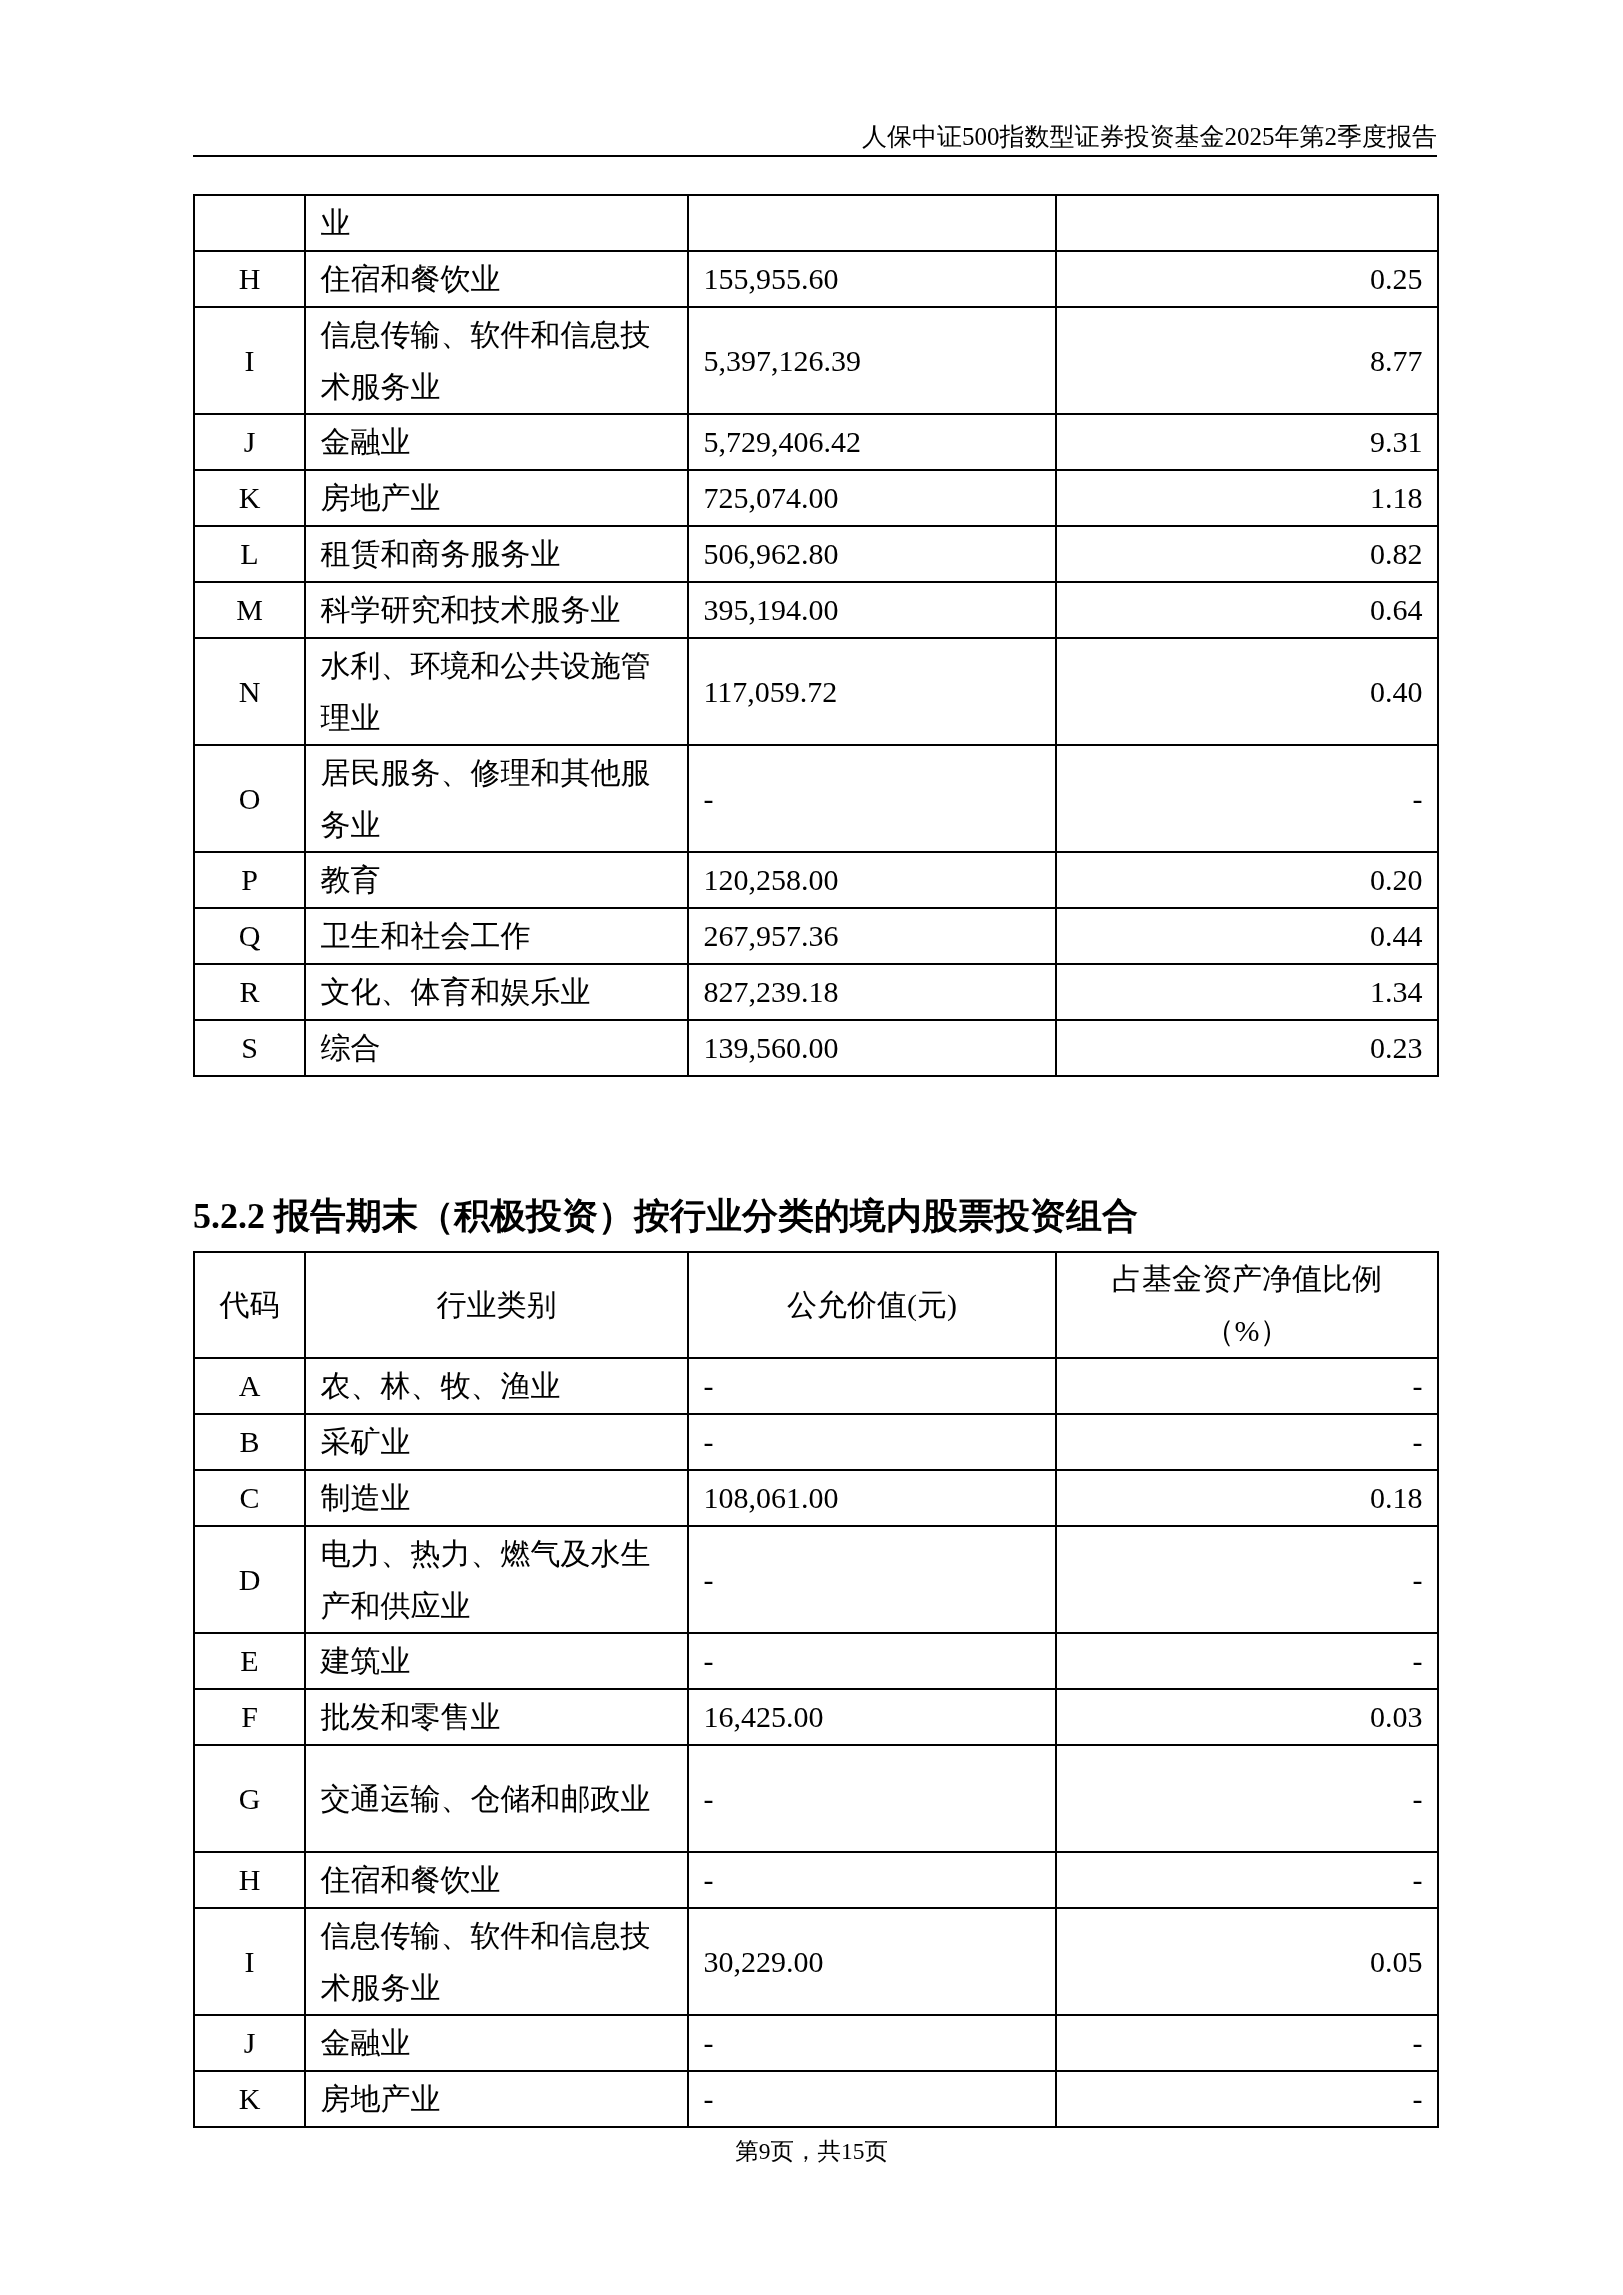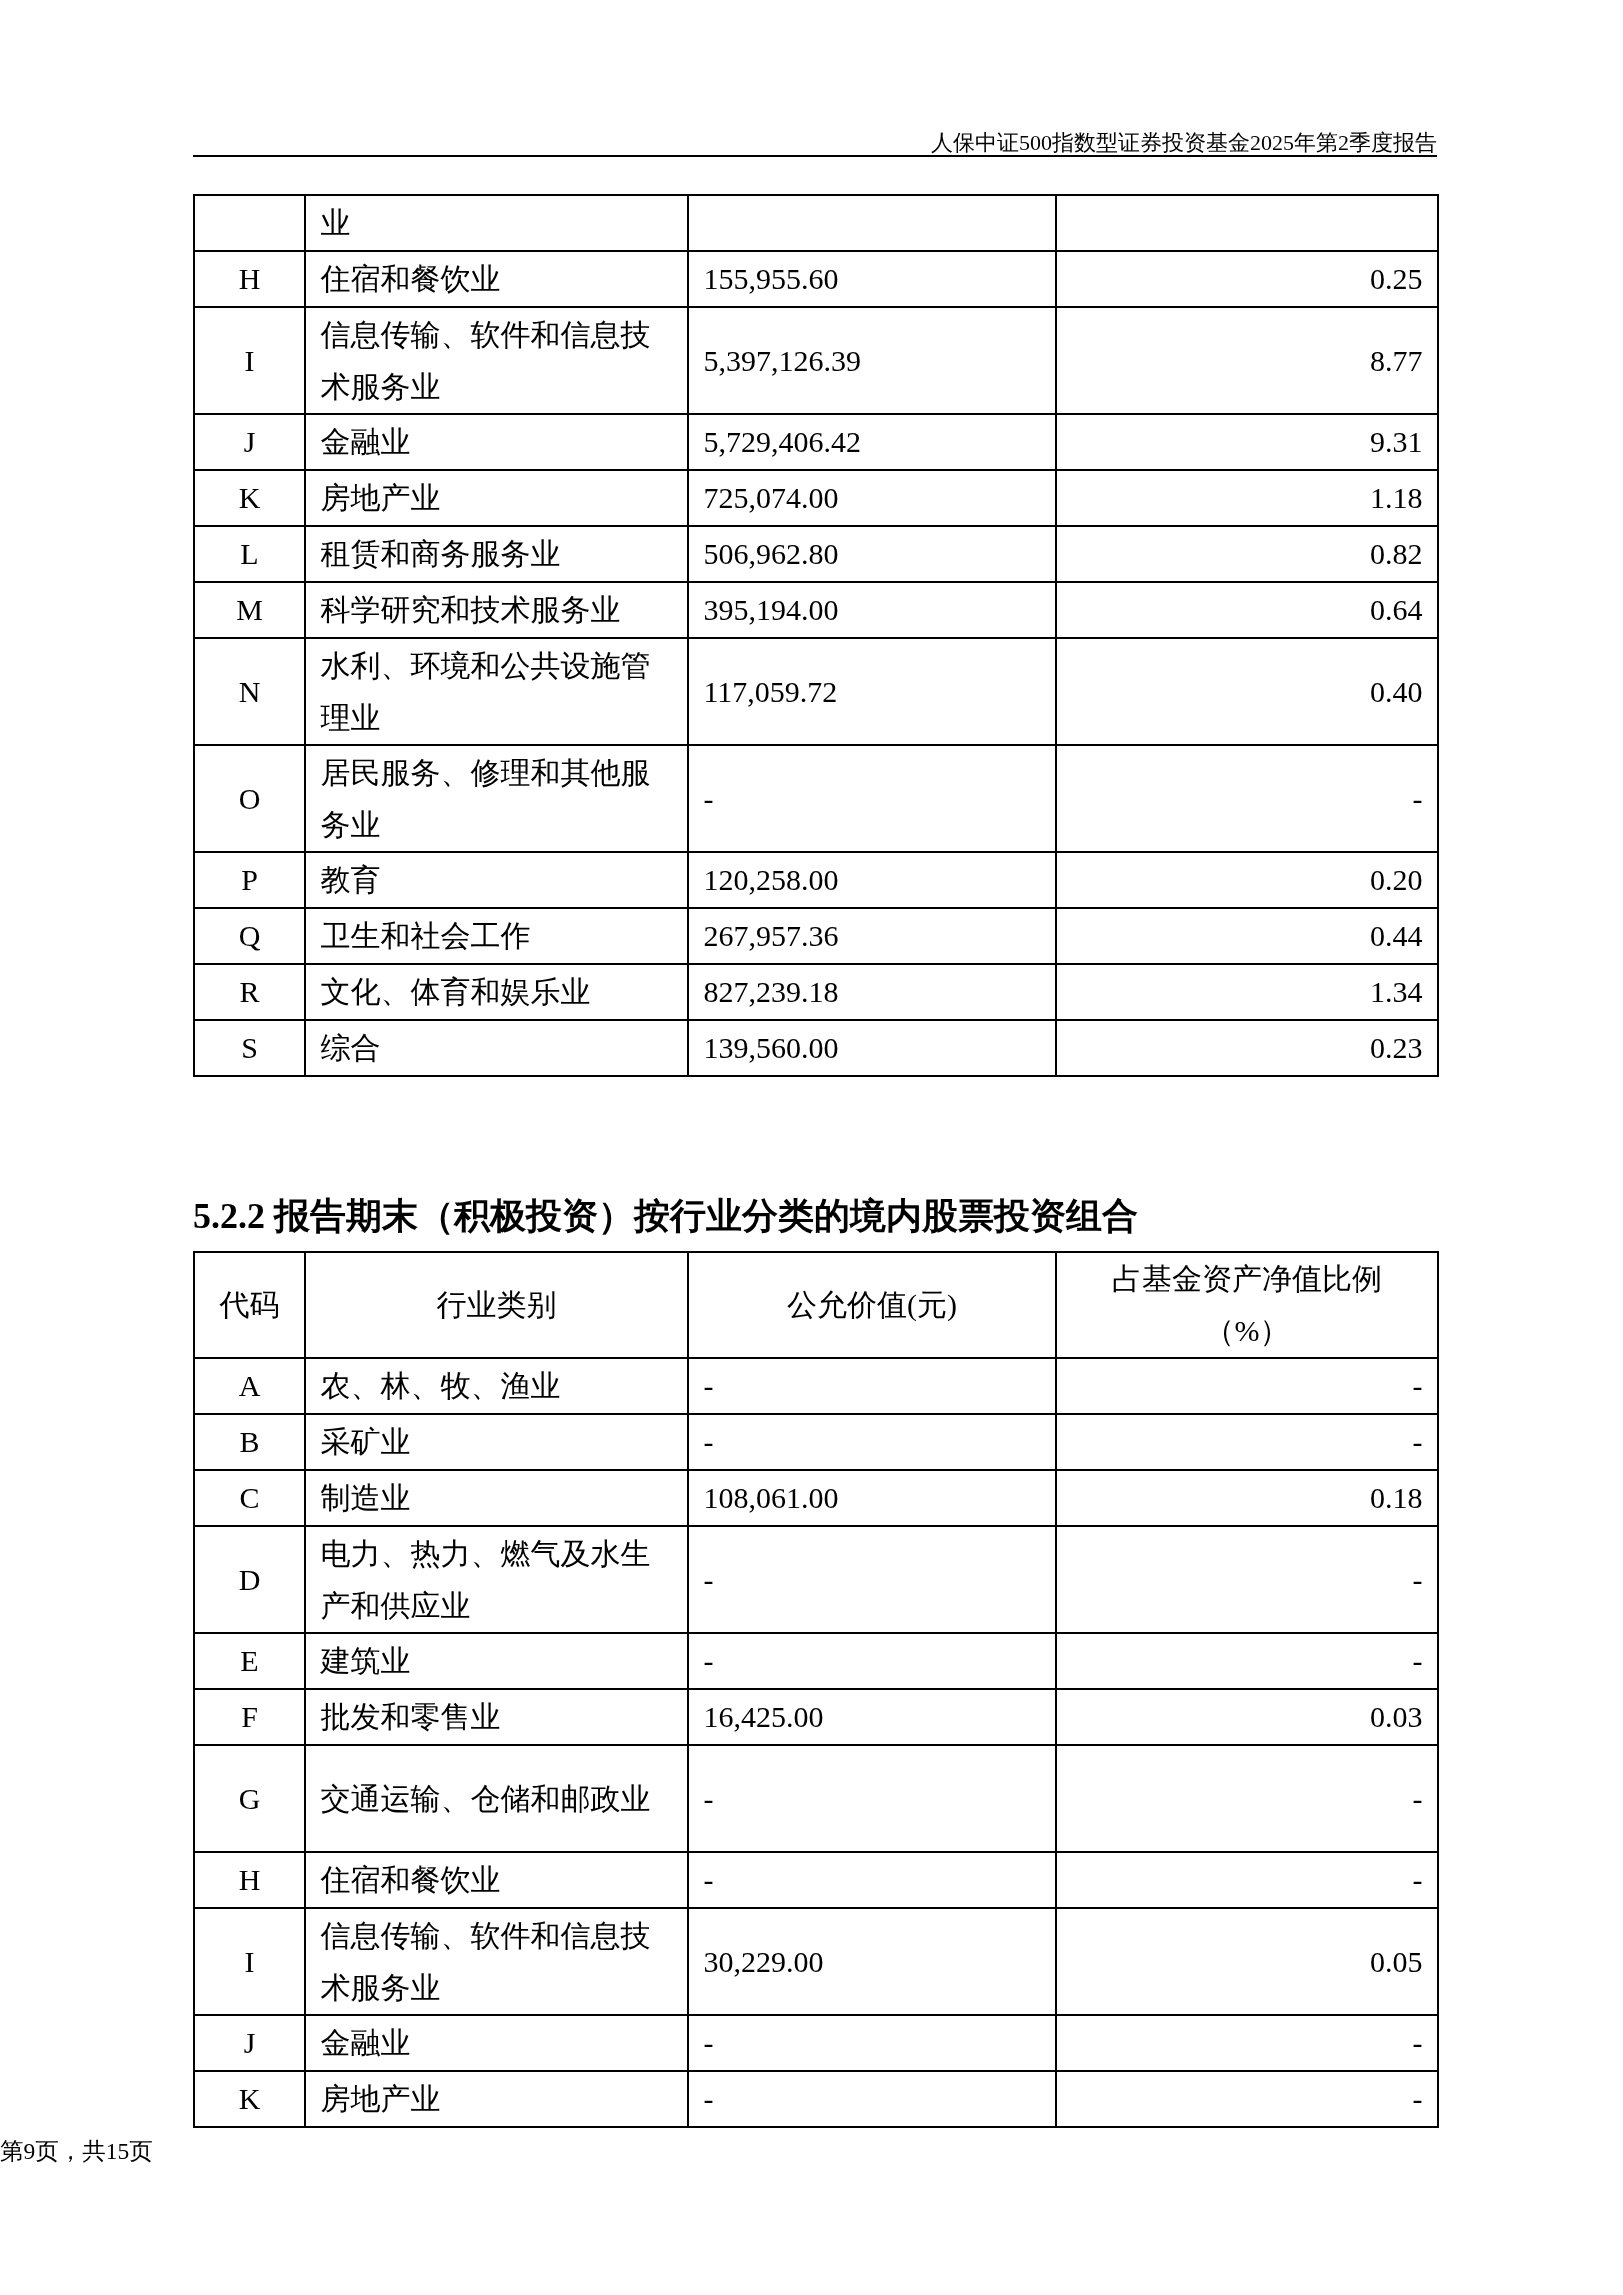--- a/index.html
+++ b/index.html
@@ -1,22 +1,22 @@
 <!DOCTYPE html>
 <html style="font-size:10.5px"><head>
 <meta charset="utf-8">
 <style>
   html, body { margin: 0; padding: 0; background: #ffffff; }
   body {
     width: 1623px; height: 2295px; position: relative; overflow: hidden;
     font-family: "Liberation Serif", "DejaVu Serif", serif; color: #000;
   }
   .page-header {
-    position: absolute; left: 193px; top: 126px; width: 1244px;
-    text-align: right; font-size: 22px; line-height: 33px;
+    position: absolute; left: 193px; top: 120px; width: 1244px;
+    text-align: right; font-size: 25px; line-height: 33px;
   }
   .header-rule {
     position: absolute; left: 193px; top: 155px; width: 1244px; height: 2px; background: #000;
   }
   table.grid {
     position: absolute; left: 193px; width: 1244px;
     border-collapse: collapse; table-layout: fixed;
     font-size: 30px;
   }
   table.grid td, table.grid th {
@@ -29,21 +29,21 @@
   .c-pct { width: 363px; text-align: right; }
   th.c-name, th.c-val, th.c-pct, th.c-code { text-align: center; }
   tr.single td { height: 54px; }
   tr.double td { height: 105px; }
   #t1 { top: 194px; }
   .section-title {
     position: absolute; left: 193px; top: 1197px; font-size: 36px; font-weight: bold; line-height: 39px;
   }
   #t2 { top: 1251px; }
   .page-footer {
-    position: absolute; left: 0; top: 2135px; width: 1623px; font-size: 23.5px;
+    position: absolute; left: 0; top: 2135px; width: 1623px; text-align: center; font-size: 23.5px;
   }
 </style>
 </head>
 <body>
 
 <div class="page-header">人保中证500指数型证券投资基金2025年第2季度报告</div>
 <div class="header-rule"></div>
 
 <table class="grid" id="t1">
   <colgroup>

